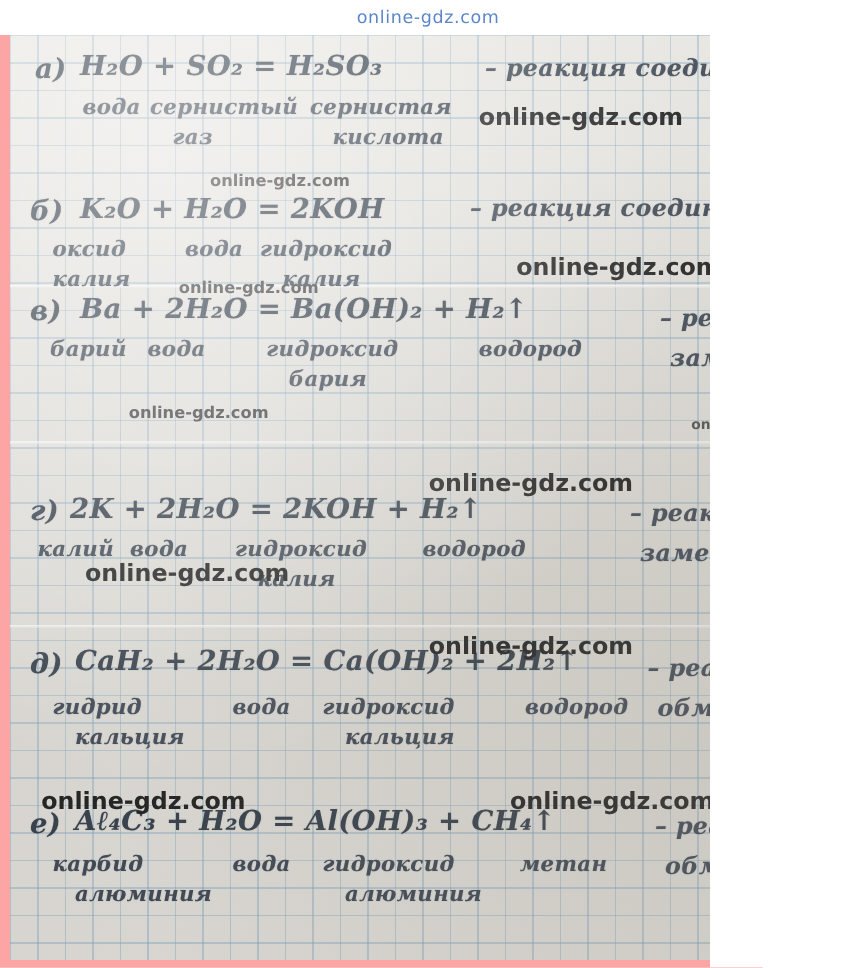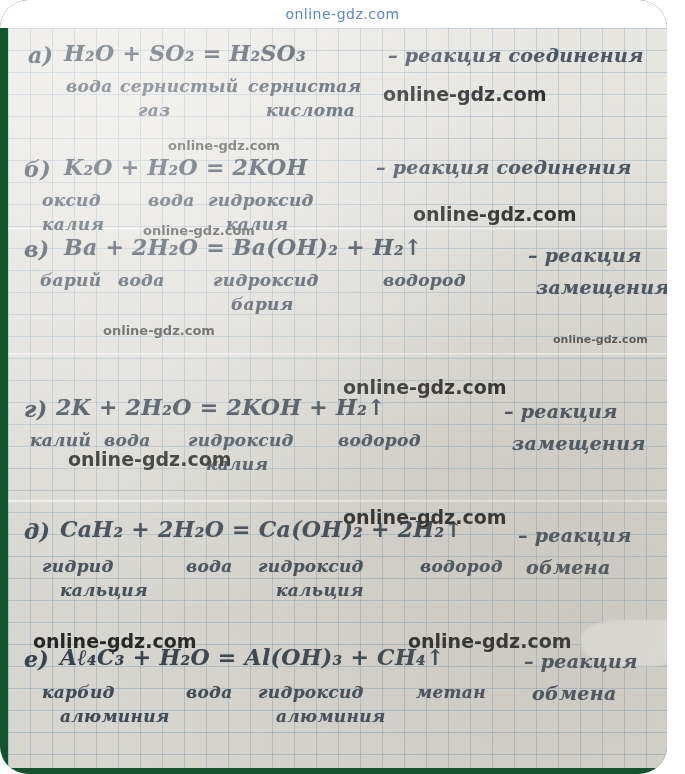--- a/index.html
+++ b/index.html
@@ -8,25 +8,24 @@
   }
   body {
     width: 685px;
     height: 774px;
     background: #ffffff;
     font-family: "Liberation Sans", sans-serif;
     overflow: hidden;
   }
   #page {
     position: relative;
-    width: 667px;
+    width: 568px;
     height: 774px;
-    background: #14532d;
+    background: #fca5a5;
     overflow: hidden;
-    border-radius: 28px;
   }
 
   
   #top-watermark {
     position: absolute;
     left: 0;
     top: 0;
     width: 685px;
     height: 28px;
     background: #ffffff;

